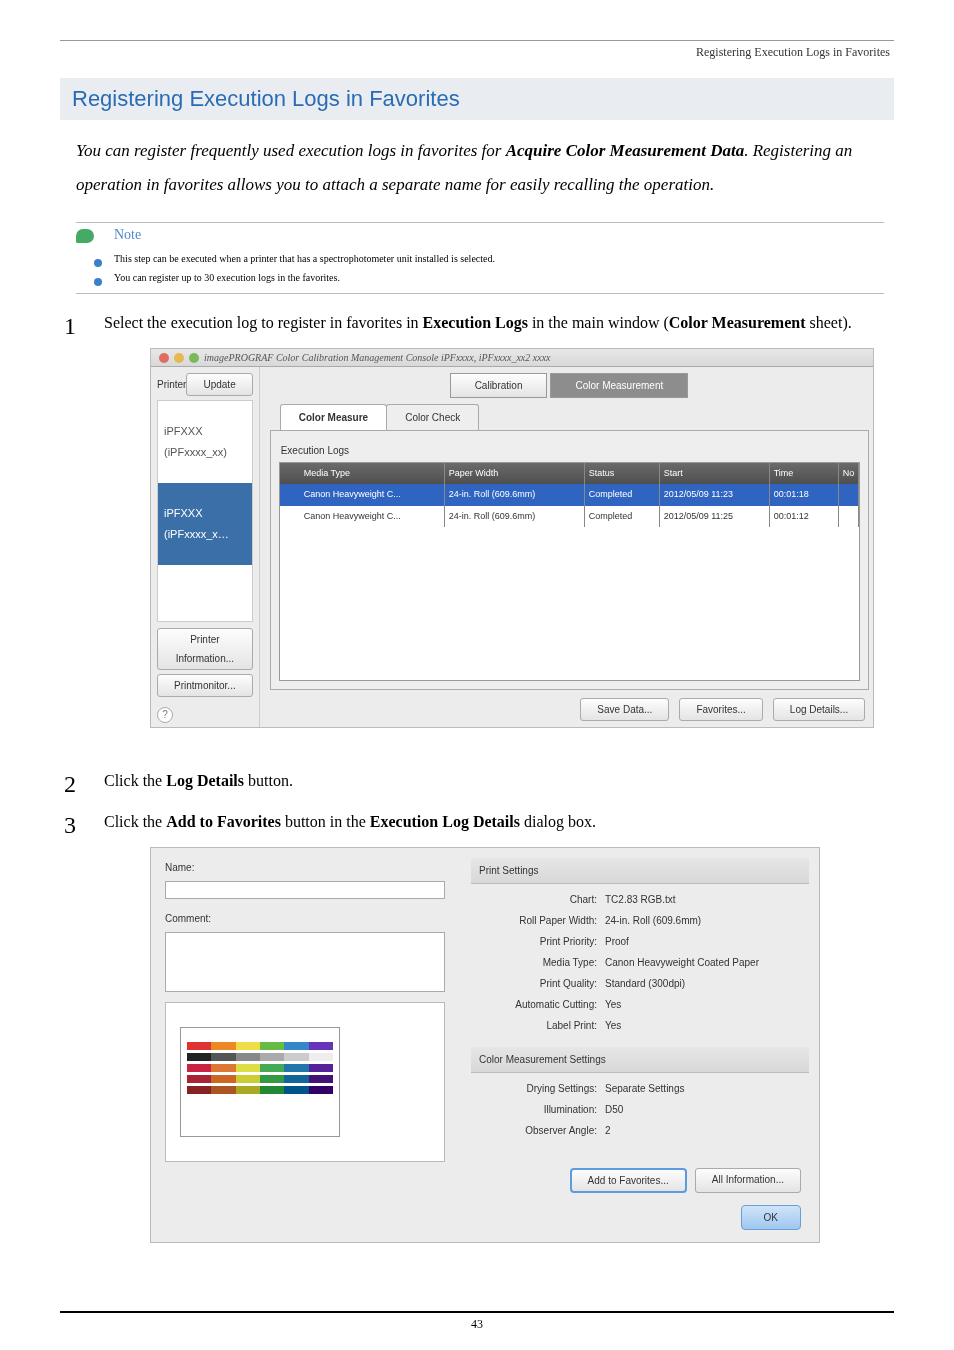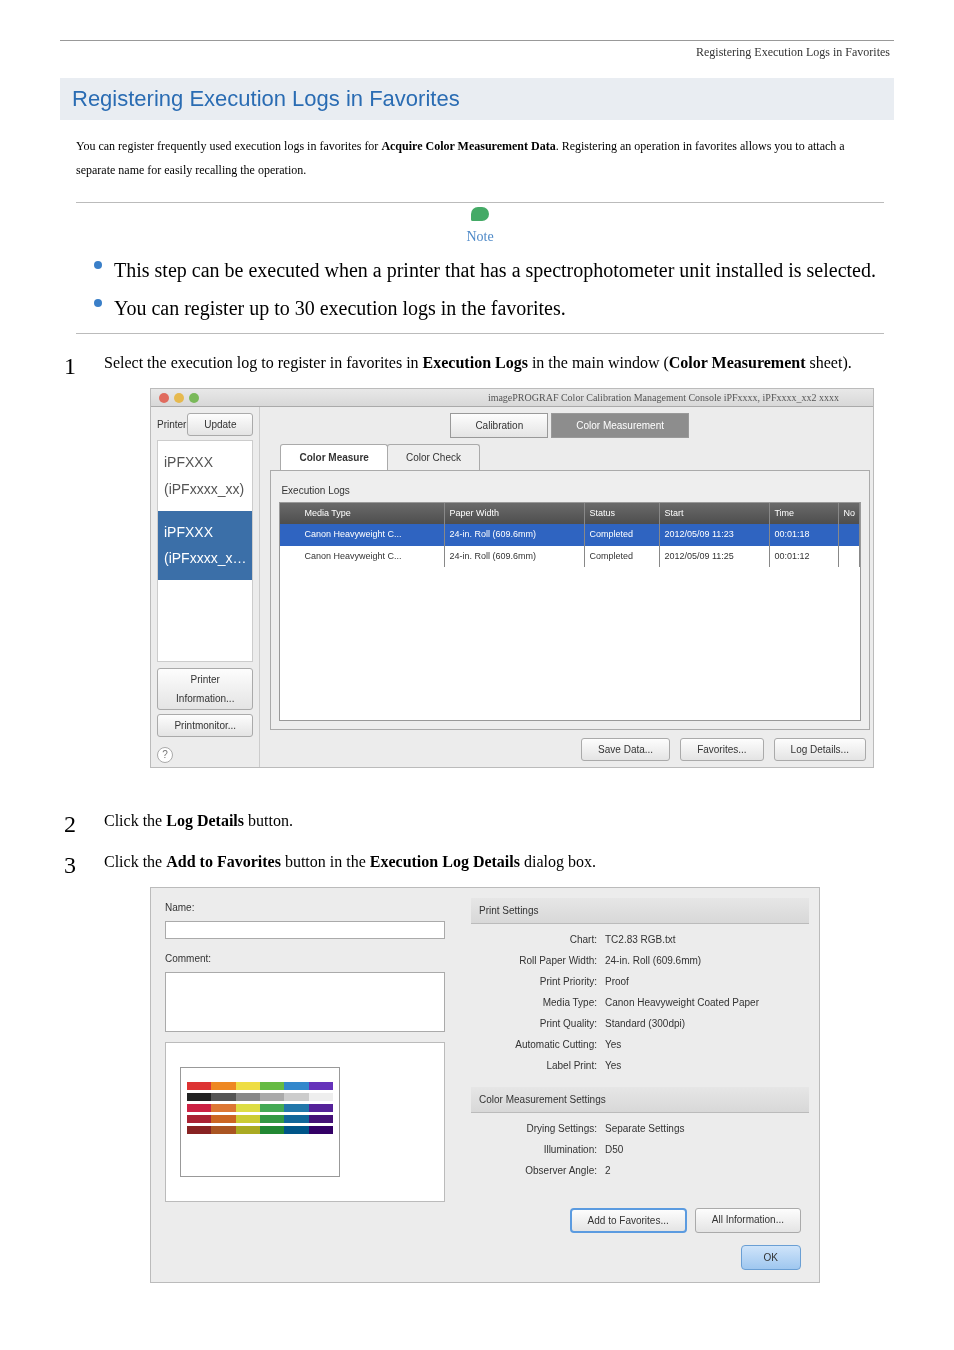--- a/index.html
+++ b/index.html
@@ -1,47 +1,47 @@
 <!DOCTYPE html>
 <html><head>
 <meta charset="utf-8">
 <style>
   * { box-sizing: border-box; margin: 0; padding: 0; }
   body { font-family: "Times New Roman", serif; font-size: 16px; color: #000; background: #fff; width: 954px; margin: 0 auto; }
   .page { padding: 40px 60px 20px 60px; }
   .hr-top { border: none; border-top: 1px solid #999; margin-bottom: 4px; }
   .header-right { text-align: right; font-size: 12px; color: #333; margin-bottom: 18px; padding-right: 4px; }
   .section-title { background: #e9edf2; color: #2a6cb3; font-family: Arial, sans-serif; font-size: 22px; padding: 8px 12px; margin-bottom: 14px; }
-  .body-text { font-size: 12px; line-height: 2.0; margin: 0 10px 20px 16px; }
+  .body-text { font-size: 17px; line-height: 2.0; margin: 0 10px 20px 16px; font-style: italic; }
   .note-box { margin: 8px 10px 8px 16px; }
   .note-hr { border: none; border-top: 1px solid #bbb; margin: 2px 0; }
-  .note-label { display: flex; align-items: center; gap: 8px; padding: 2px 0 6px 0; flex-direction: column; }
+  .note-label { display: flex; align-items: flex-end; gap: 20px; padding: 2px 0 6px 0; }
   .note-icon { width: 18px; height: 14px; background: #4a6; border-radius: 9px 9px 9px 2px; display: inline-block; position: relative; }
   .note-text { color: #4e89c8; font-size: 14px; }
   .bullets { list-style: none; padding: 0 0 4px 18px; }
-  .bullets li { position: relative; padding-left: 20px; line-height: 1.9; font-size: 20px; }
+  .bullets li { position: relative; padding-left: 20px; line-height: 1.9; font-size: 10px; }
   .bullets li::before { content: ""; position: absolute; left: 0; top: 10px; width: 8px; height: 8px; border-radius: 50%; background: #3a7fc8; }
   .steps { list-style: none; counter-reset: step; margin: 14px 10px 0 4px; }
   .steps > li { position: relative; padding-left: 40px; margin-bottom: 10px; line-height: 1.9; }
   .steps > li .num { position: absolute; left: 0; top: -4px; font-family: "Times New Roman", serif; font-size: 24px; }
   .figure { margin: 10px 0 28px 46px; border: 1px solid #bbb; background: #fff; display: inline-block; }
   .fig1 { width: 724px; }
   .fig2 { width: 670px; }
 
   
   .mac-tb { height: 18px; display: flex; align-items: center; gap: 5px; padding-left: 8px; background: linear-gradient(#e8e8e8,#d8d8d8); border-bottom: 1px solid #aaa; font-size: 10px; color: #555; }
   .dot { width: 10px; height: 10px; border-radius: 50%; display: inline-block; }
   .dot-r { background: #e06b5e; } .dot-y { background: #e6b94e; } .dot-g { background: #7ab95a; }
-  .mac-title { flex: 1; text-align: right; padding-right: 34px; }
+  .mac-title { flex: 1; text-align: left; padding-right: 34px; font-style: italic; }
   .win-body { display: flex; height: 360px; background: #ececec; font-family: Arial, sans-serif; font-size: 10px; color: #333; }
   .sidebar { width: 168px; border-right: 1px solid #ccc; display: flex; flex-direction: column; }
   .sb-top { padding: 6px 6px 4px 6px; display: flex; justify-content: space-between; align-items: center; }
   .btn { background: linear-gradient(#fdfdfd,#e4e4e4); border: 1px solid #aaa; border-radius: 3px; padding: 1px 16px; font-size: 10px; cursor: pointer; display: inline-block; }
   .sb-list { margin: 0 6px; border: 1px solid #ccc; background: #fff; flex: 1; }
-  .sb-item { padding: 8px 6px; font-size: 14px; color: #555; }
+  .sb-item { padding: 20px 6px; font-size: 11px; color: #555; }
   .sb-sel { background: #3b6fa8; color: #fff; }
   .sb-bottom { padding: 6px; display: flex; flex-direction: column; gap: 4px; }
   .help-q { width: 16px; height: 16px; border-radius: 50%; border: 1px solid #aaa; background: #fff; text-align: center; line-height: 14px; margin: 4px 6px; color: #777; }
   .main-pane { flex: 1; padding: 6px 10px; display: flex; flex-direction: column; }
   .tabs-top { display: flex; justify-content: center; gap: 4px; margin-bottom: 6px; }
   .tab-top { border: 1px solid #999; padding: 2px 24px; background: linear-gradient(#fdfdfd,#e4e4e4); margin-left: -1px; }
   .tab-top.active { background: #8d8d8d; color: #fff; }
   .tabs-sub { display: flex; gap: 0; margin-left: 10px; }
   .tab-sub { border: 1px solid #aaa; border-bottom: none; padding: 3px 18px; background: #eee; border-radius: 3px 3px 0 0; margin-right: -1px; }
   .tab-sub.active { background: #fff; font-weight: bold; }

